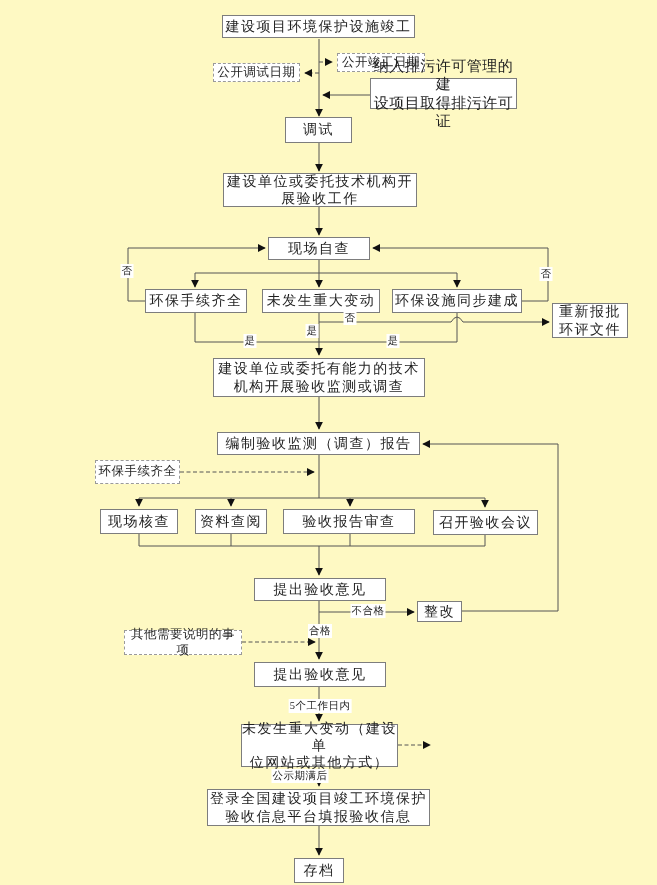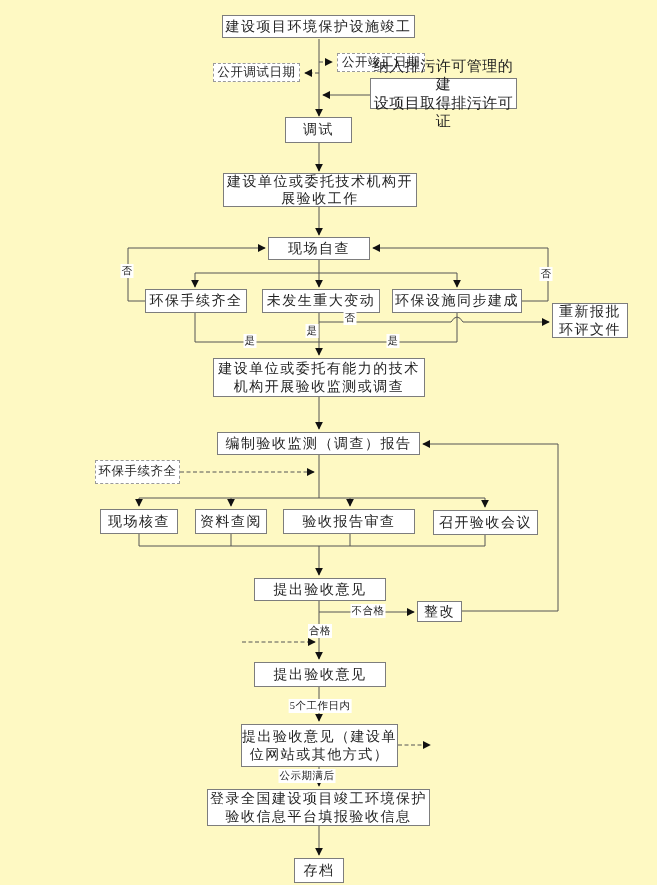--- a/index.html
+++ b/index.html
@@ -106,31 +106,32 @@
   <div class="node" style="left:213px;top:358px;width:212px;height:39px">建设单位或委托有能力的技术
 机构开展验收监测或调查</div>
   <div class="node" style="left:217px;top:432px;width:203px;height:23px">编制验收监测（调查）报告</div>
   <div class="node dashed" style="left:95px;top:460px;width:85px;height:24px">环保手续齐全</div>
   <div class="node" style="left:100px;top:509px;width:78px;height:25px">现场核查</div>
   <div class="node" style="left:195px;top:509px;width:72px;height:25px">资料查阅</div>
   <div class="node" style="left:283px;top:509px;width:132px;height:25px">验收报告审查</div>
   <div class="node" style="left:254px;top:578px;width:132px;height:23px">提出验收意见</div>
   <div class="node" style="left:433px;top:510px;width:105px;height:25px">召开验收会议</div>
   <div class="node" style="left:417px;top:601px;width:45px;height:21px">整改</div>
+  <div class="node dashed" style="left:124px;top:630px;width:118px;height:25px">其他需要说明的事项</div>
   <div class="node" style="left:254px;top:662px;width:132px;height:25px">提出验收意见</div>
-  <div class="node" style="left:241px;top:724px;width:157px;height:43px">提出验收意见（建设单
+  <div class="node" style="left:241px;top:724px;width:157px;height:43px">未发生重大变动（建设单
 位网站或其他方式）</div>
   <div class="node" style="left:207px;top:789px;width:223px;height:37px">登录全国建设项目竣工环境保护
 验收信息平台填报验收信息</div>
   <div class="node" style="left:294px;top:858px;width:50px;height:25px">存档</div>
 
   <div class="lbl" style="left:127px;top:271px">否</div>
   <div class="lbl" style="left:546px;top:274px">否</div>
   <div class="lbl" style="left:350px;top:318px">否</div>
   <div class="lbl" style="left:250px;top:341px">是</div>
   <div class="lbl" style="left:312px;top:331px">是</div>
   <div class="lbl" style="left:393px;top:341px">是</div>
   <div class="lbl" style="left:368px;top:611px">不合格</div>
   <div class="lbl" style="left:320px;top:631px">合格</div>
   <div class="lbl" style="left:320px;top:706px">5个工作日内</div>
-  <div class="lbl" style="left:307px;top:776px">公示期满后</div>
+  <div class="lbl" style="left:300px;top:776px">公示期满后</div>
 
 </div>
 
 </body></html>

